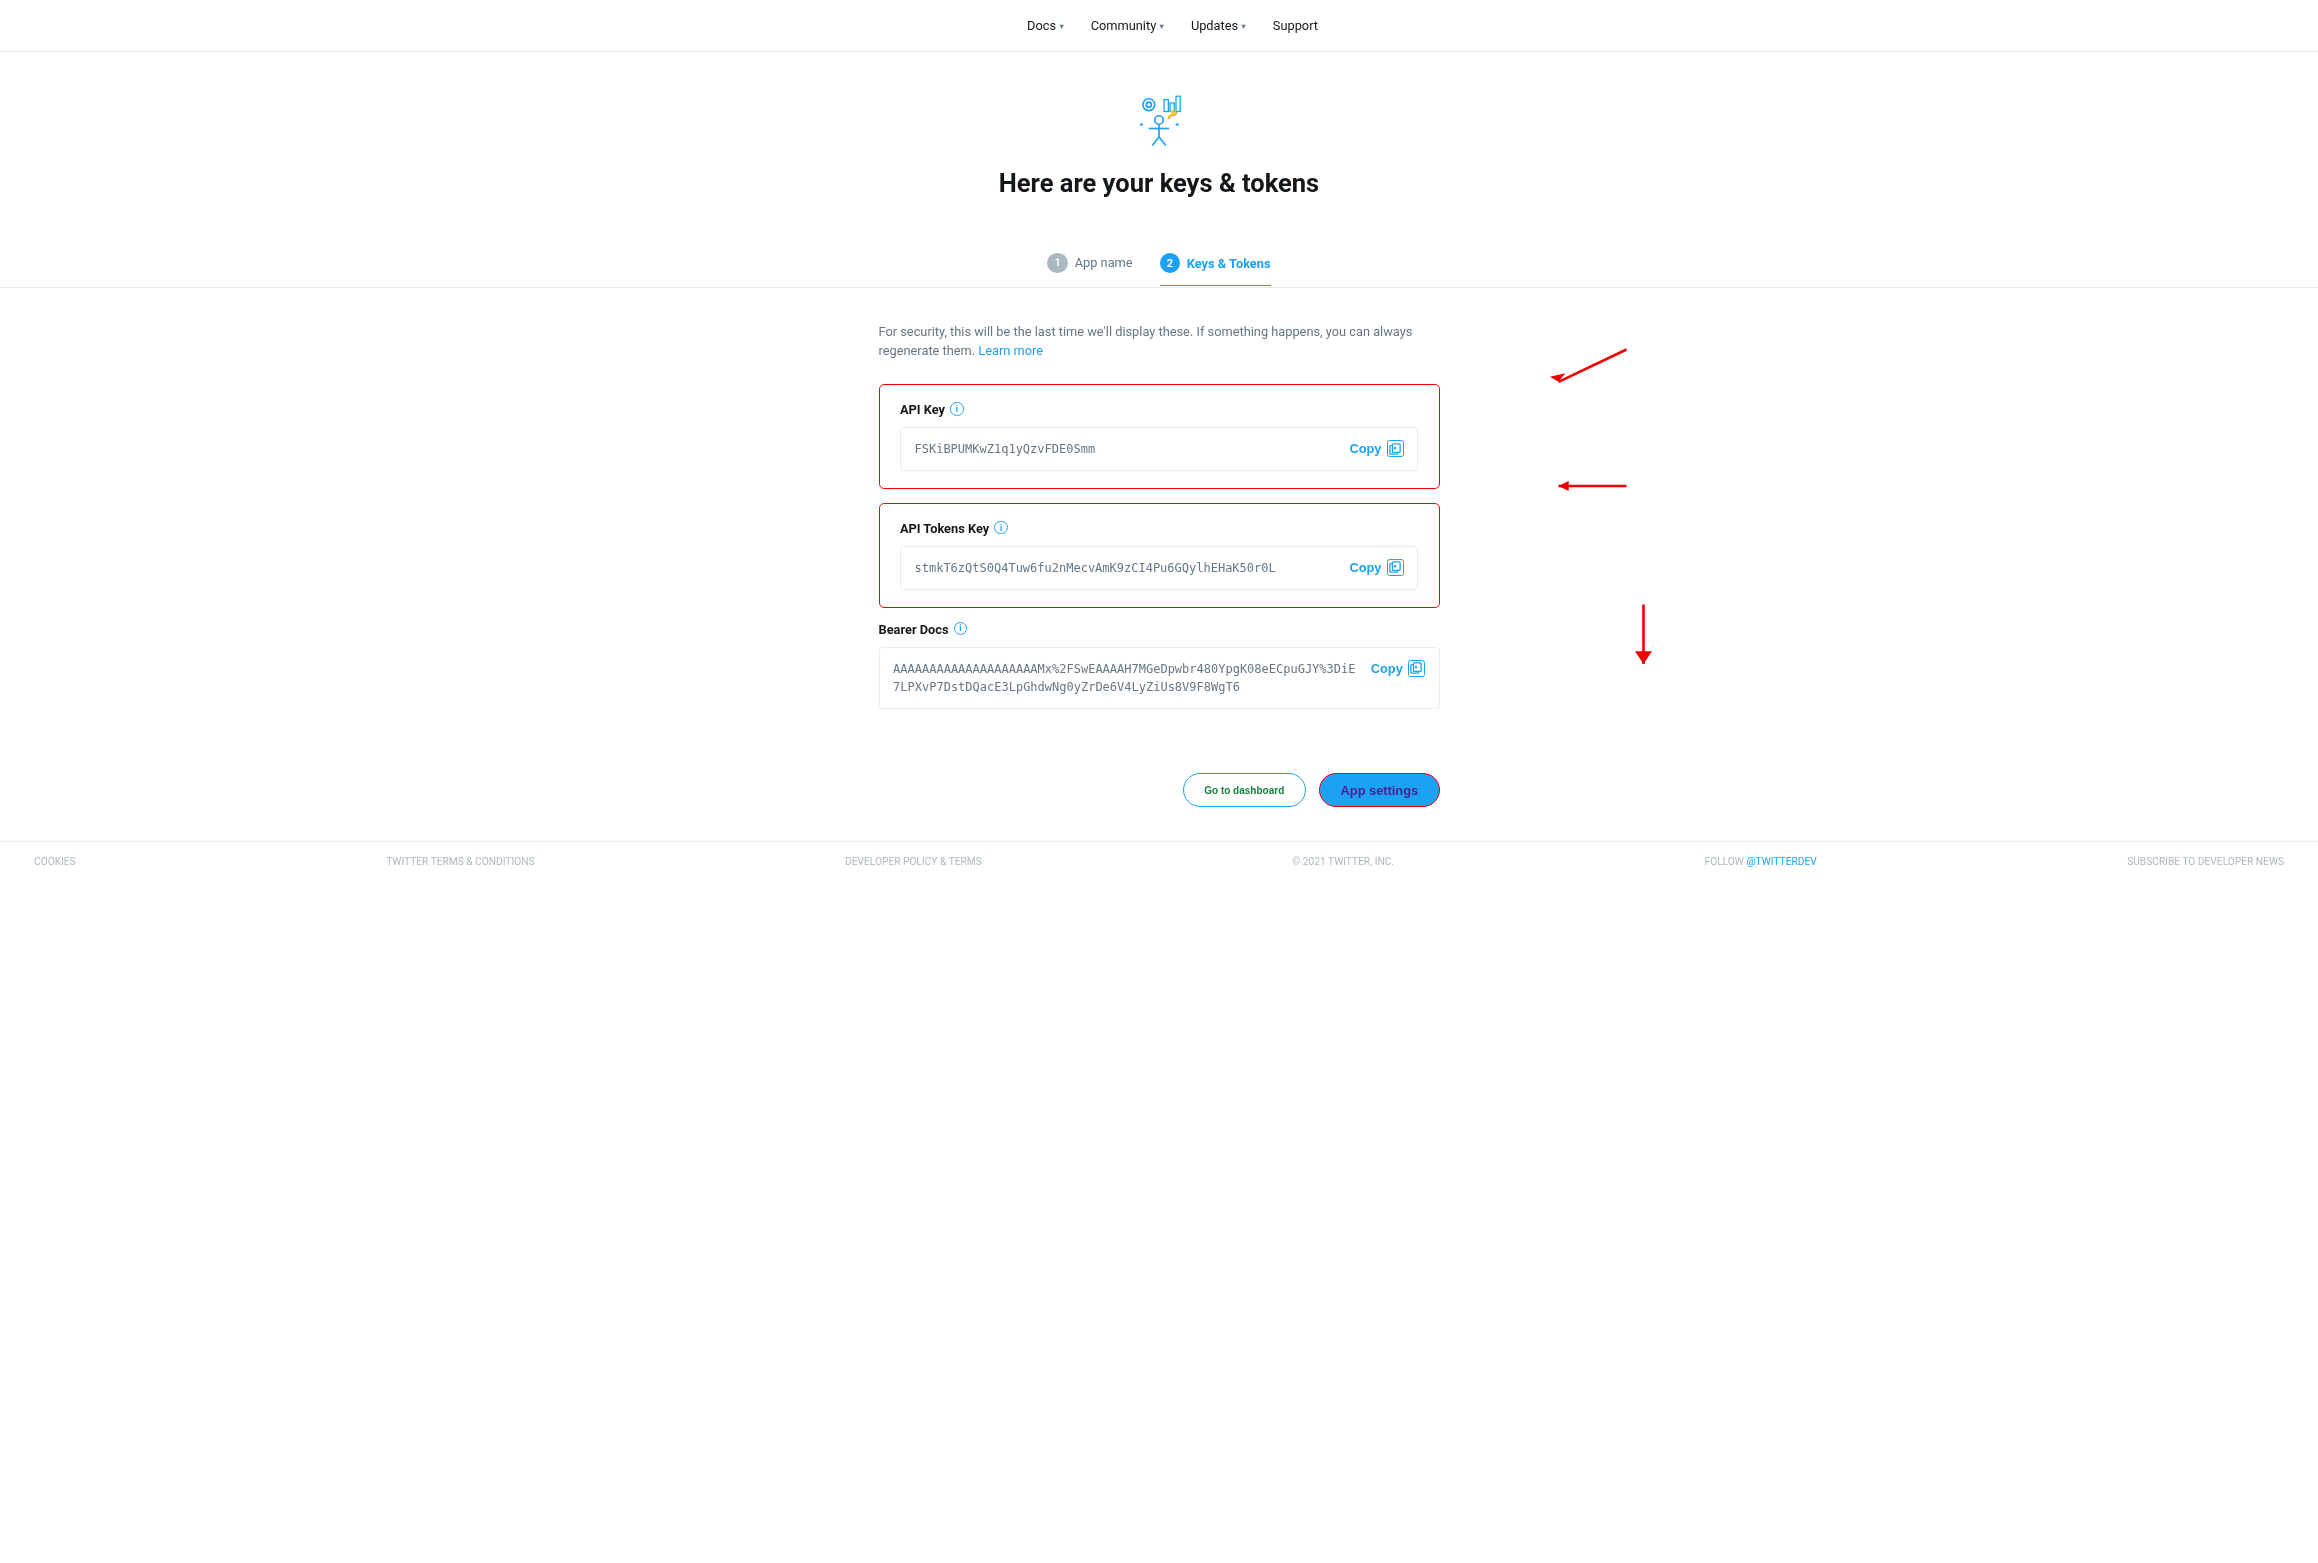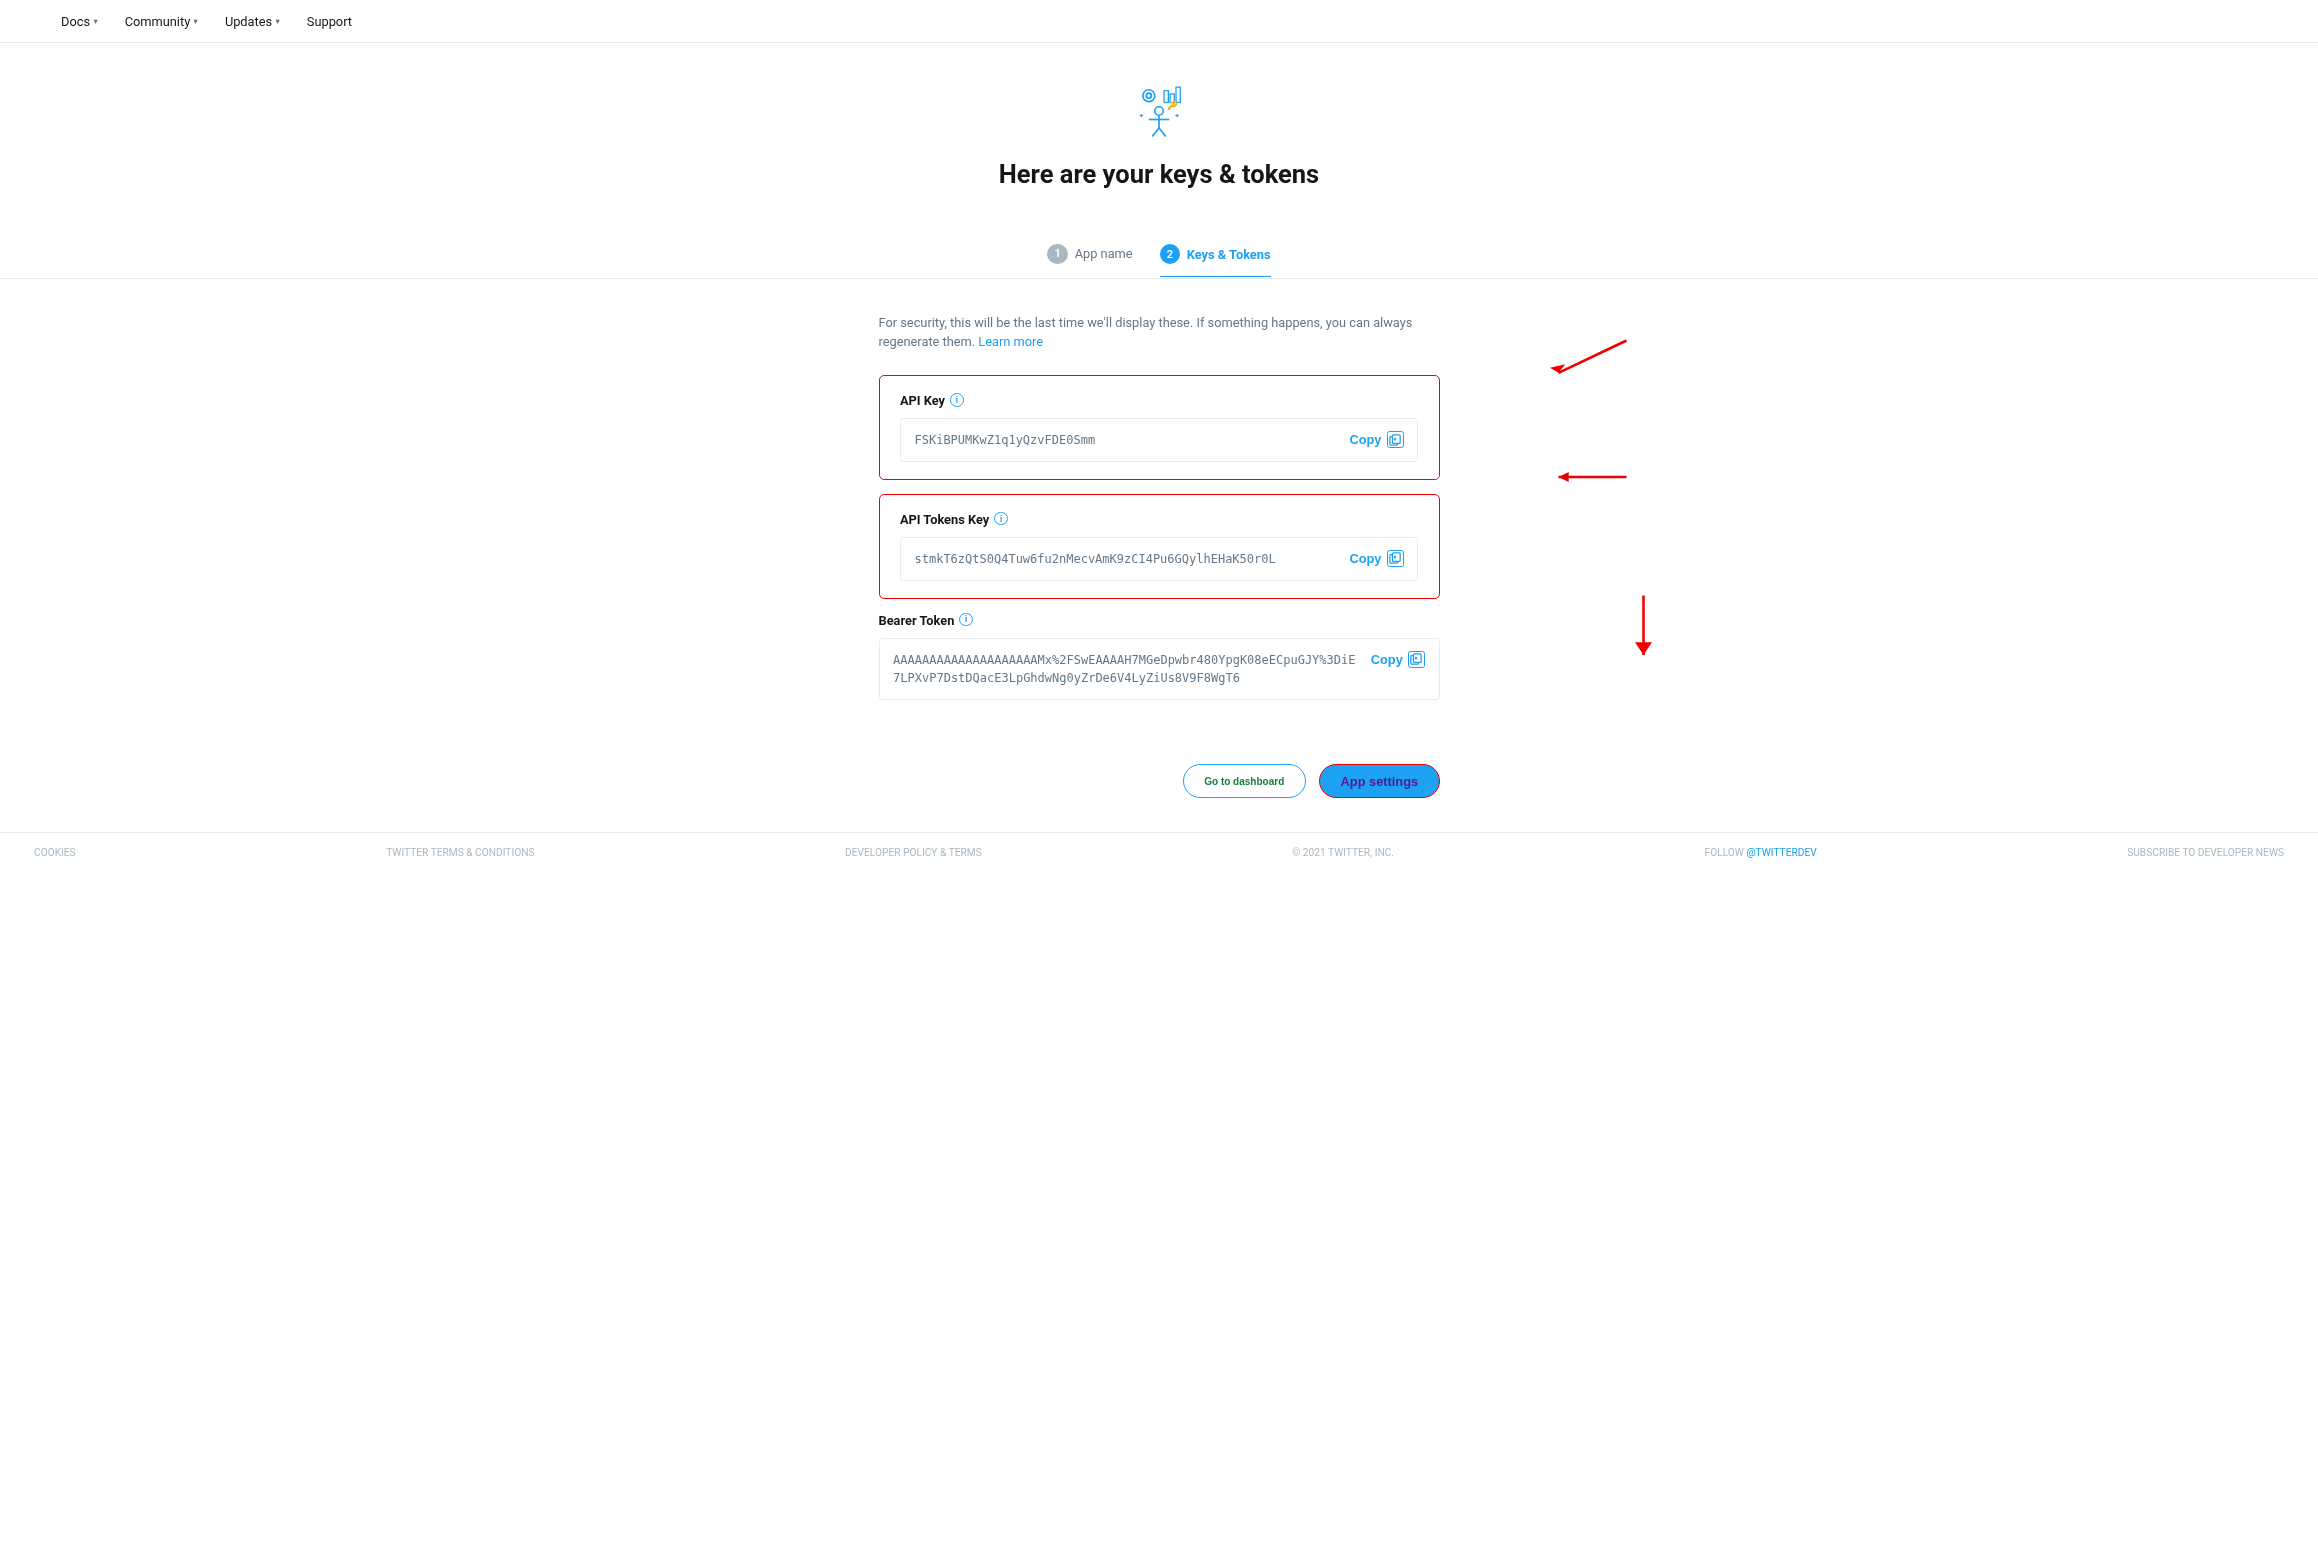--- a/index.html
+++ b/index.html
@@ -8,24 +8,24 @@
       background: #fff;
       color: #333;
       min-height: 100vh;
       display: flex;
       flex-direction: column;
     }
 
     
     .nav {
       display: flex;
-      justify-content: flex-start;
+      justify-content: center;
       align-items: center;
       padding: 0 34px;
-      height: 43px;
+      height: 52px;
       border-bottom: 0.9px solid #e6ecf0;
     }
     .nav-item {
       display: flex;
       align-items: center;
       gap: 3.4px;
       margin-left: 27px;
       font-size: 12.8px;
       color: #14171a;
       cursor: pointer;
@@ -355,21 +355,21 @@
               <line x1="7" y1="4.5" x2="7" y2="7.5" stroke="#1da1f2" stroke-width="1.5"></line>
               <line x1="5.5" y1="6" x2="8.5" y2="6" stroke="#1da1f2" stroke-width="1.5"></line>
             </svg>
           </span>
         </button>
       </div>
     </div>
 
     <div class="key-section-plain">
       <div class="key-label">
-        <span>Bearer Token</span>
+        <span>Bearer Docs</span>
         <div class="info-icon">i</div>
       </div>
       <div class="key-value-box">
         <span class="key-value-text">AAAAAAAAAAAAAAAAAAAAMx%2FSwEAAAAH7MGeDpwbr480YpgK08eECpuGJY%3DiE7LPXvP7DstDQacE3LpGhdwNg0yZrDe6V4LyZiUs8V9F8WgT6</span>
         <button class="copy-btn">
           <span>Copy</span>
           <span class="copy-icon">
             <svg width="12" height="12" viewBox="0 0 14 14" fill="none">
               <rect x="1" y="3" width="9" height="10" rx="1" stroke="#1da1f2" stroke-width="1.5"></rect>
               <rect x="4" y="1" width="9" height="10" rx="1" stroke="#1da1f2" stroke-width="1.5" fill="white"></rect>

